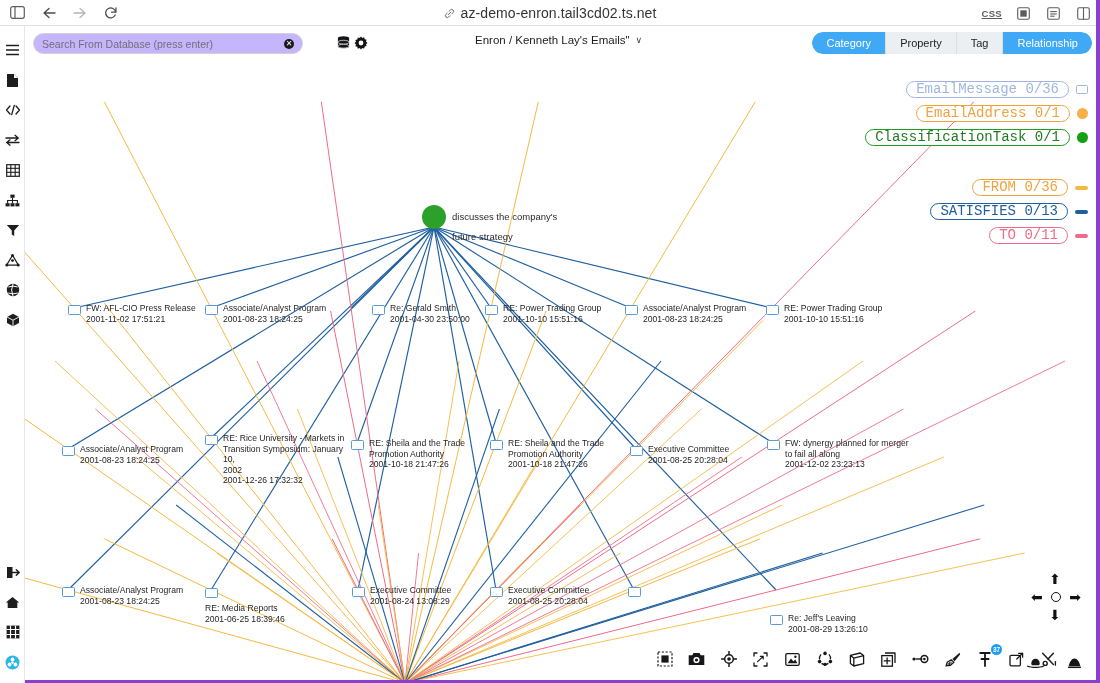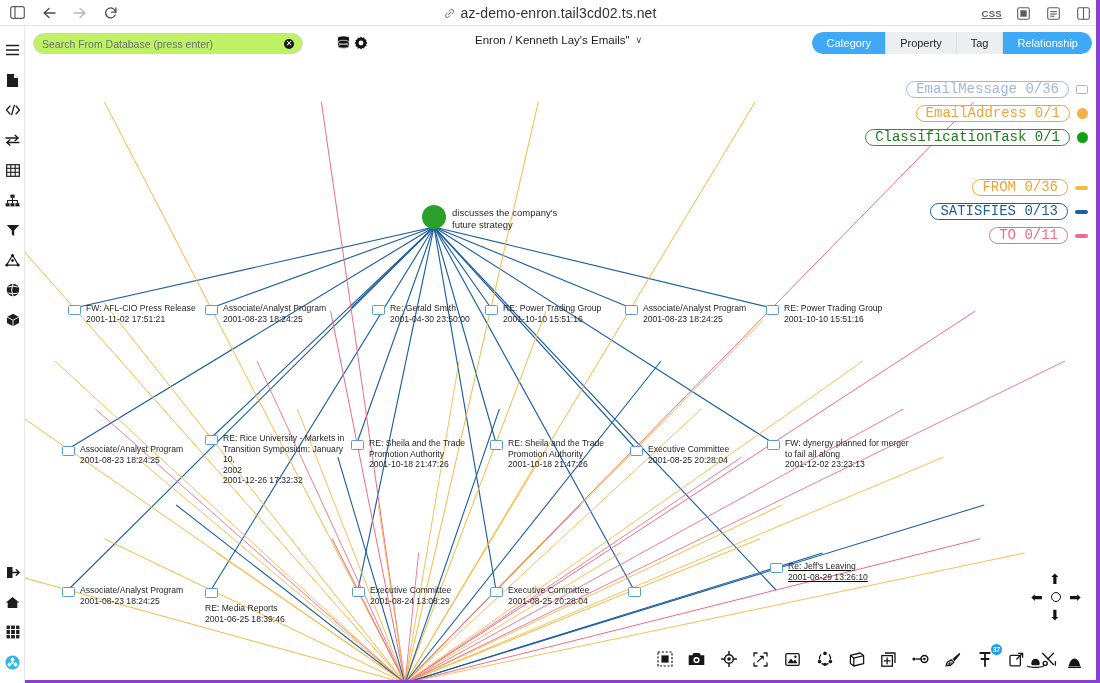--- a/index.html
+++ b/index.html
@@ -31,21 +31,21 @@
   .rail-item { width:25px; height:30px; display:flex; align-items:center;
     justify-content:center; color:#1d1d1f; }
   .rail-item svg { display:block; }
   .rail-top { padding-top:9px; }
   .rail-bottom { position:absolute; left:0; bottom:6px; width:25px; }
 
   
   .apptop { position:absolute; left:25px; top:26px; width:1073px; height:35px;
     background:#fff; }
   .searchbox { position:absolute; left:8px; top:7px; width:270px; height:21px;
-    border:1px solid #d2d2d6; border-radius:11px; background:#bef264;
+    border:1px solid #d2d2d6; border-radius:11px; background:#c4b5fd;
     display:flex; align-items:center; padding:0 8px; }
   .searchbox input { border:0; outline:0; flex:1; font-size:10.5px;
     color:#3b3b40; font-family:"Liberation Sans", sans-serif; background:transparent; }
   .searchbox input::placeholder { color:#6f6f75; }
   .clear-x { width:10px; height:10px; border-radius:50%; background:#1a1a1c;
     color:#fff; font-size:8px; display:flex; align-items:center;
     justify-content:center; line-height:1; }
   .top-ic { position:absolute; top:8px; width:16px; height:18px;
     display:flex; align-items:center; justify-content:center; color:#141417; }
   .crumb { position:absolute; left:450px; top:8px; display:flex;
@@ -64,21 +64,21 @@
   .seg.last { border-radius:0 11px 11px 0; }
 
   
   .canvas { position:absolute; left:25px; top:61px; width:1073px; height:622px;
     background:#fff; overflow:hidden; }
   .canvas svg.edges { position:absolute; left:0; top:0; }
 
   .node-center { position:absolute; width:24px; height:24px; border-radius:50%;
     background:#2ba02b; }
   .center-label { position:absolute; font-size:9.5px; color:#2a2a2e;
-    line-height:12px; width:130px; }
+    line-height:20px; width:130px; }
 
   .enode { position:absolute; display:flex; gap:5px; align-items:flex-start; }
   .enode .env { width:13px; height:10px; border:1px solid #5b9bd5;
     border-radius:1.5px; position:relative; flex:0 0 auto; margin-top:2px;
     background:#fff; }
   .enode .env:before { content:""; position:absolute; left:0; top:0;
     width:11px; height:5.5px; border-bottom:1px solid #5b9bd5;
     transform:skewX(0); clip-path:polygon(0 0,100% 0,50% 100%); }
   .enode .lbl { font-size:8.6px; color:#26262a; line-height:10.5px;
     white-space:pre-line; }
@@ -502,21 +502,21 @@
         <div class="enode" style="left: 465px; top: 524px; max-width: 150px;">
           <span class="env"></span>
           <span>
             <div class="lbl">Executive Committee</div>
             <div class="ts">2001-08-25 20:28:04</div>
           </span>
         </div>
         <div class="enode" style="left: 603px; top: 524px; max-width: 150px;">
           <span class="env"></span>
         </div>
-        <div class="enode" style="left: 745px; top: 500px; max-width: 150px; text-decoration: underline;">
+        <div class="enode" style="left: 745px; top: 552px; max-width: 150px;">
           <span class="env"></span>
           <span>
             <div class="lbl">Re:  Jeff's Leaving</div>
             <div class="ts">2001-08-29 13:26:10</div>
           </span>
         </div>
       </div>
 
     <div class="legend">
       <div id="legend-nodes">

